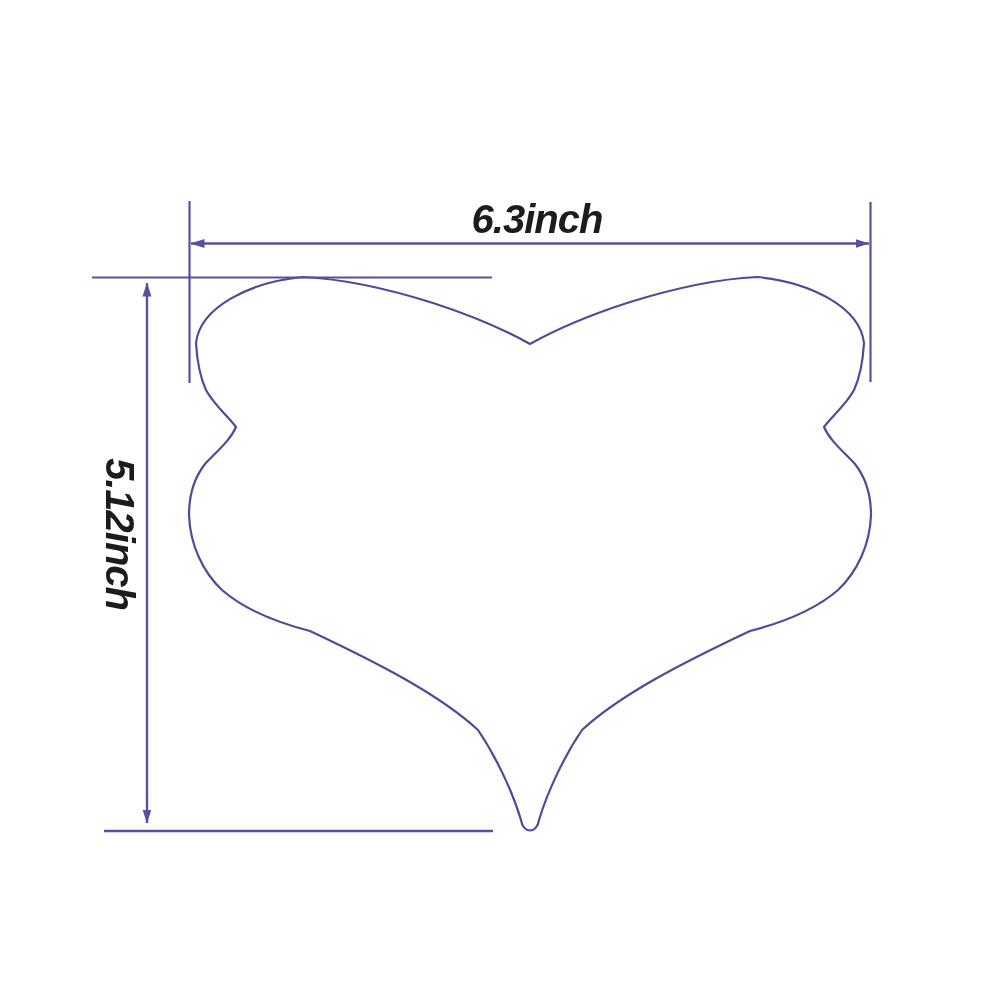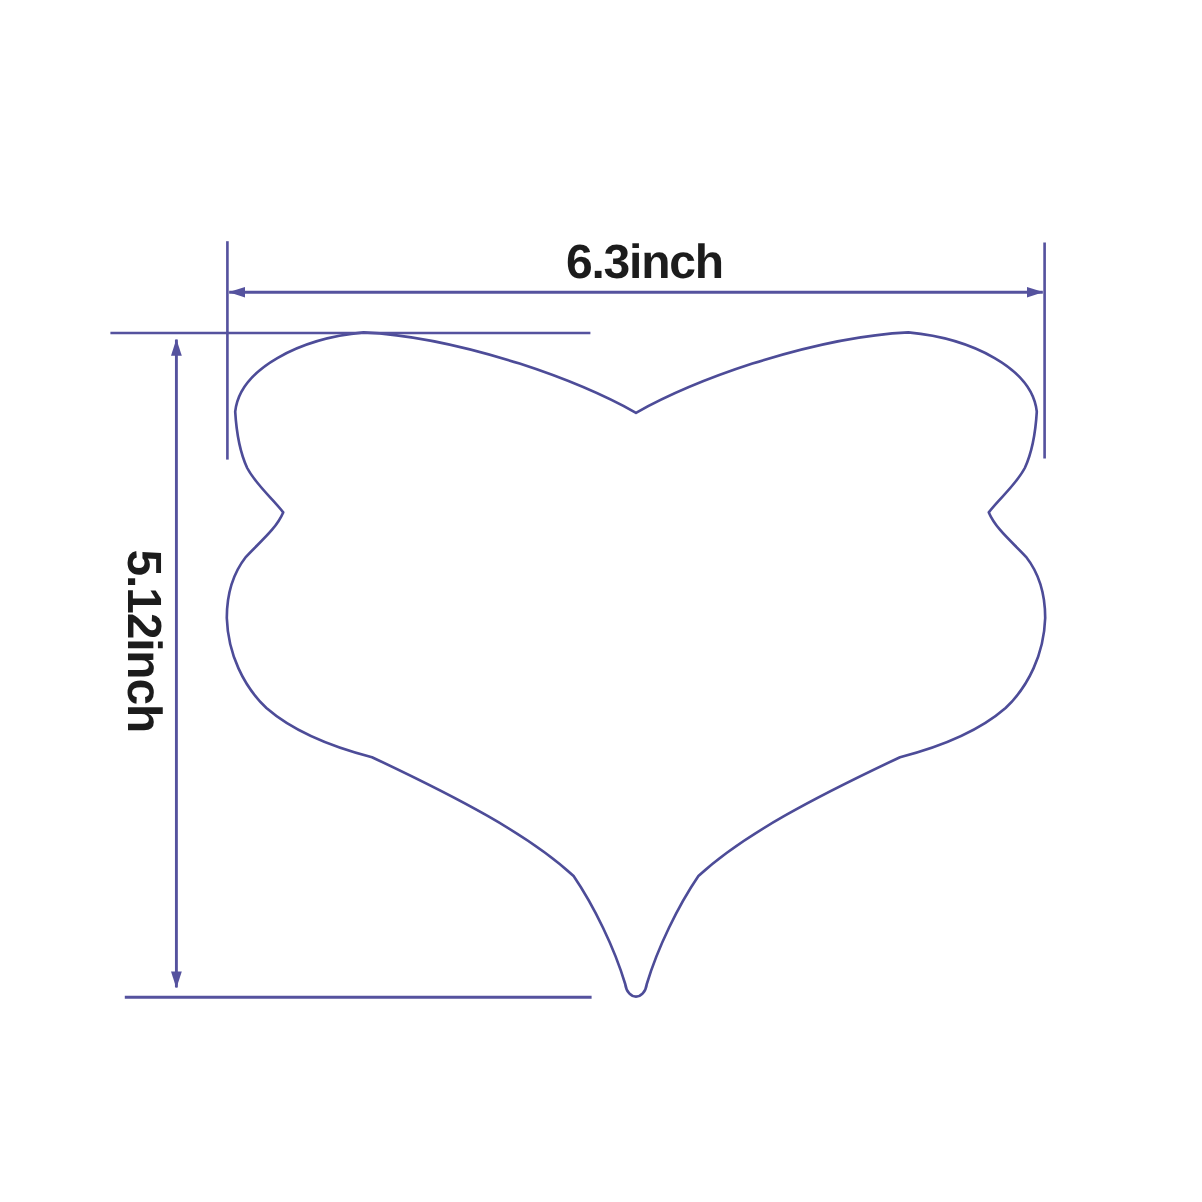--- a/index.html
+++ b/index.html
@@ -9,20 +9,21 @@
     --bg-color:#ffffff;
   }
   html,body{margin:0;padding:0;background:var(--bg-color);}
   .canvas{
     position:relative;
     width:1002px;
     height:1002px;
     background:var(--bg-color);
     overflow:hidden;
     font-family:"Liberation Sans",sans-serif;
+    font-style:italic;
   }
   .canvas svg{position:absolute;left:0;top:0;}
   .dim-label{
     position:absolute;
     font-weight:bold;
     font-size:40px;
     line-height:42px;
     letter-spacing:-1px;
     color:var(--text-color);
     text-align:center;

